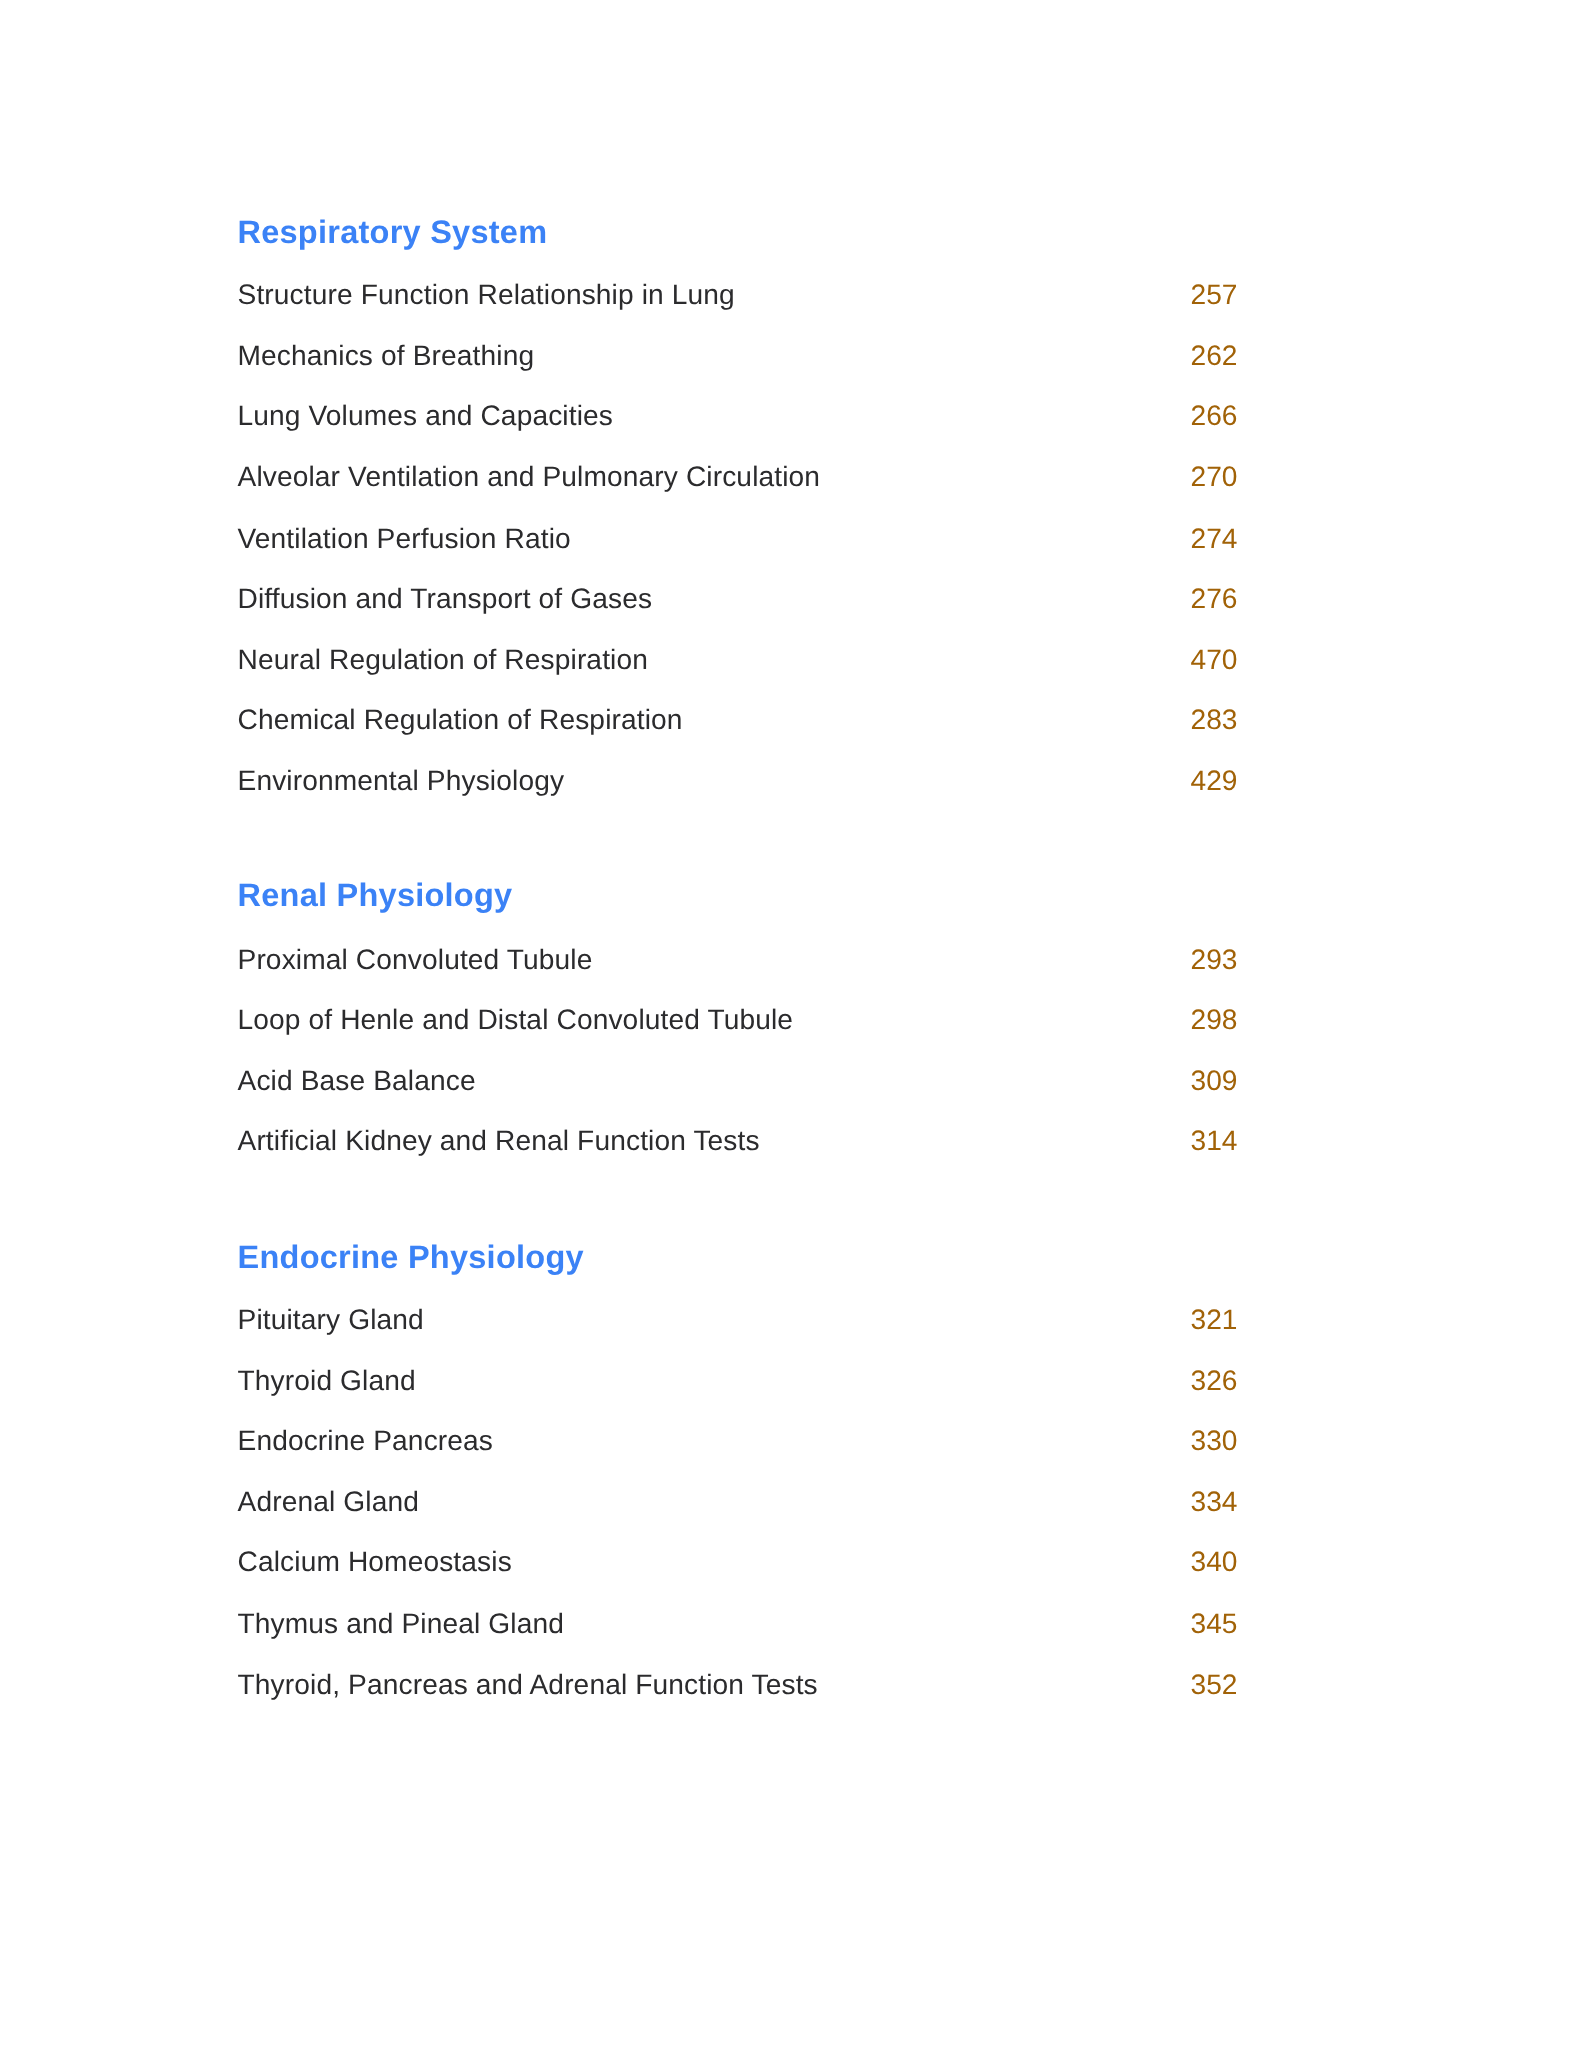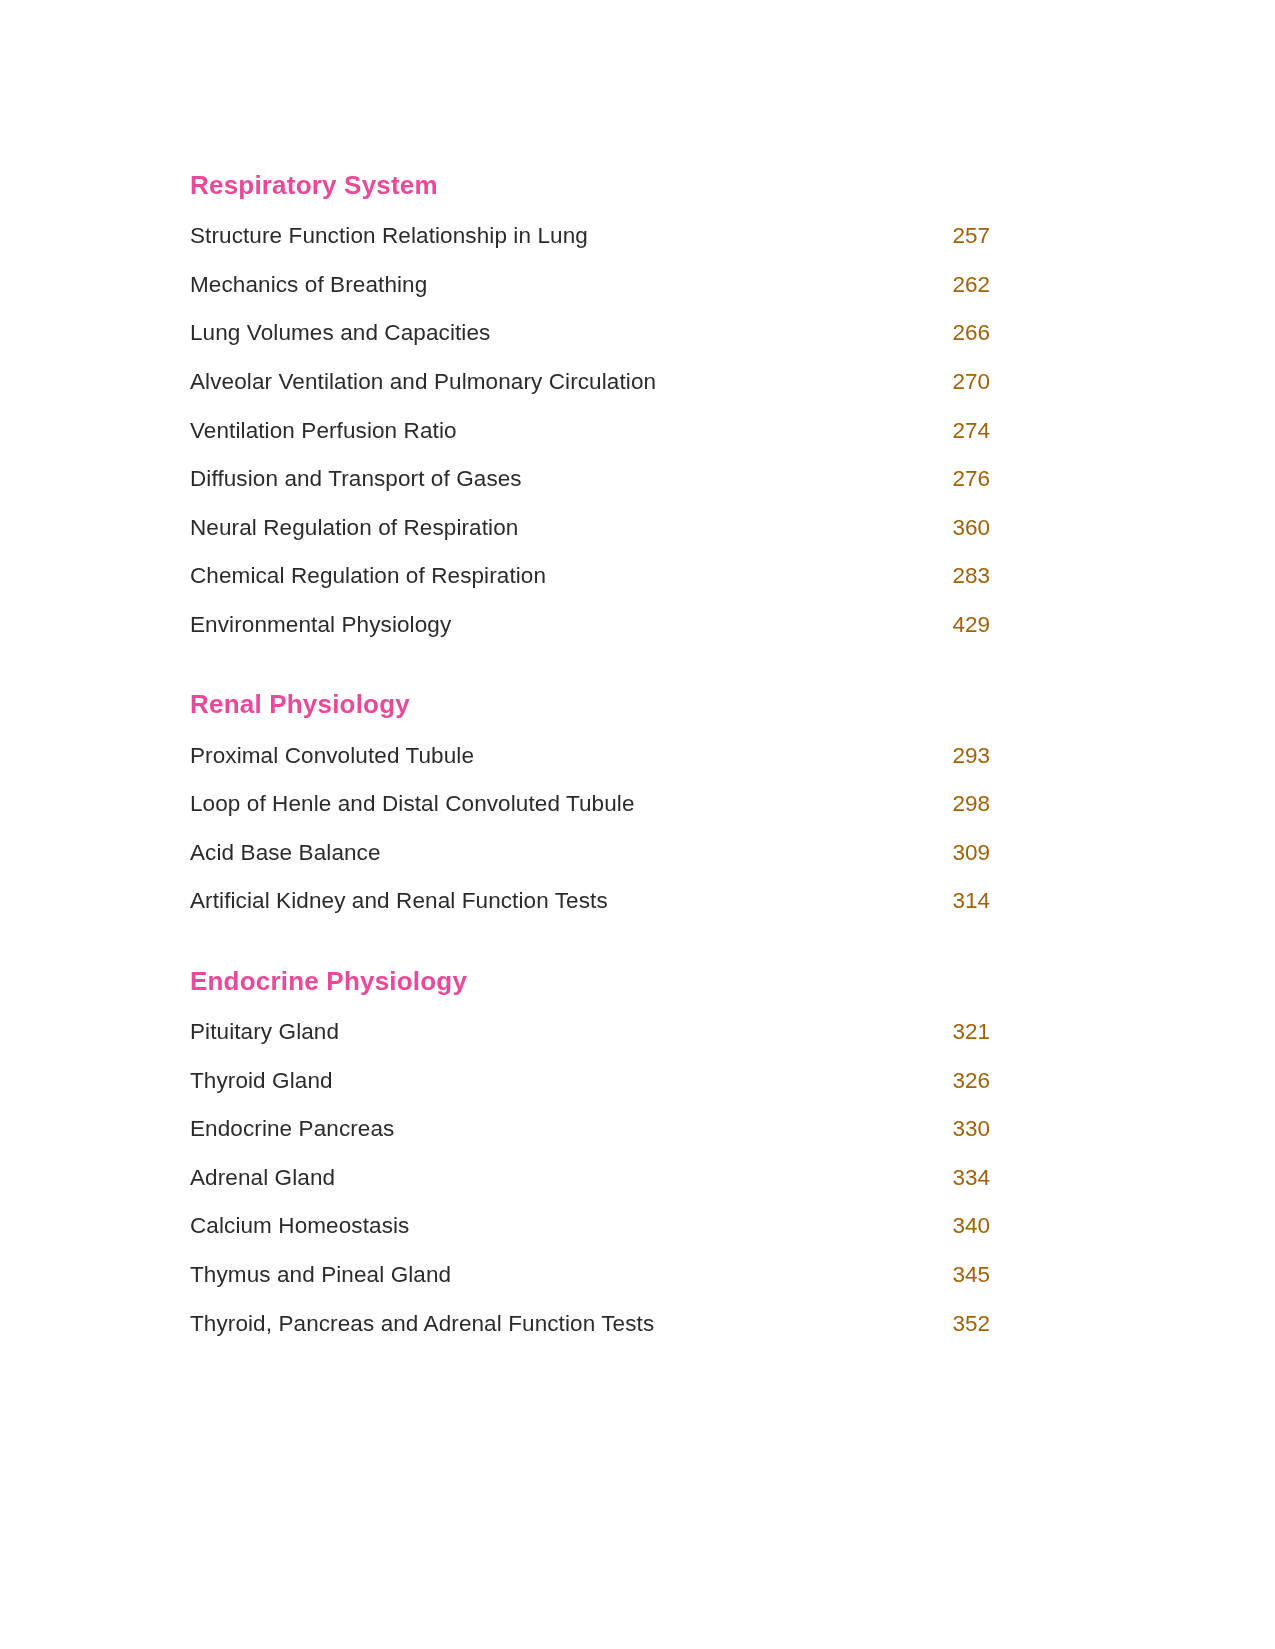--- a/index.html
+++ b/index.html
@@ -25,28 +25,28 @@
   .toc {
     position: absolute;
     left: 190px;
     top: 168px;
     width: 800px;
   }
   .toc-section {
     margin: 0;
   }
   .toc-section + .toc-section {
-    margin-top: 38px;
+    margin-top: 50px;
   }
   .section-title {
     margin: 0 0 10px 0;
     font-size: 26px;
     line-height: 34px;
     font-weight: 700;
-    color: #ec4899;
+    color: #3b82f6;
     letter-spacing: 0.2px;
   }
   .toc-row {
     height: 48.6px;
     display: flex;
     align-items: center;
     justify-content: space-between;
   }
   .entry-title {
     font-size: 22.5px;
@@ -96,21 +96,21 @@
     <span class="entry-page">274</span>
   </div>
 
   <div class="toc-row">
     <span class="entry-title">Diffusion and Transport of Gases</span>
     <span class="entry-page">276</span>
   </div>
 
   <div class="toc-row">
     <span class="entry-title">Neural Regulation of Respiration</span>
-    <span class="entry-page">360</span>
+    <span class="entry-page">470</span>
   </div>
 
   <div class="toc-row">
     <span class="entry-title">Chemical Regulation of Respiration</span>
     <span class="entry-page">283</span>
   </div>
 
   <div class="toc-row">
     <span class="entry-title">Environmental Physiology</span>
     <span class="entry-page">429</span>

